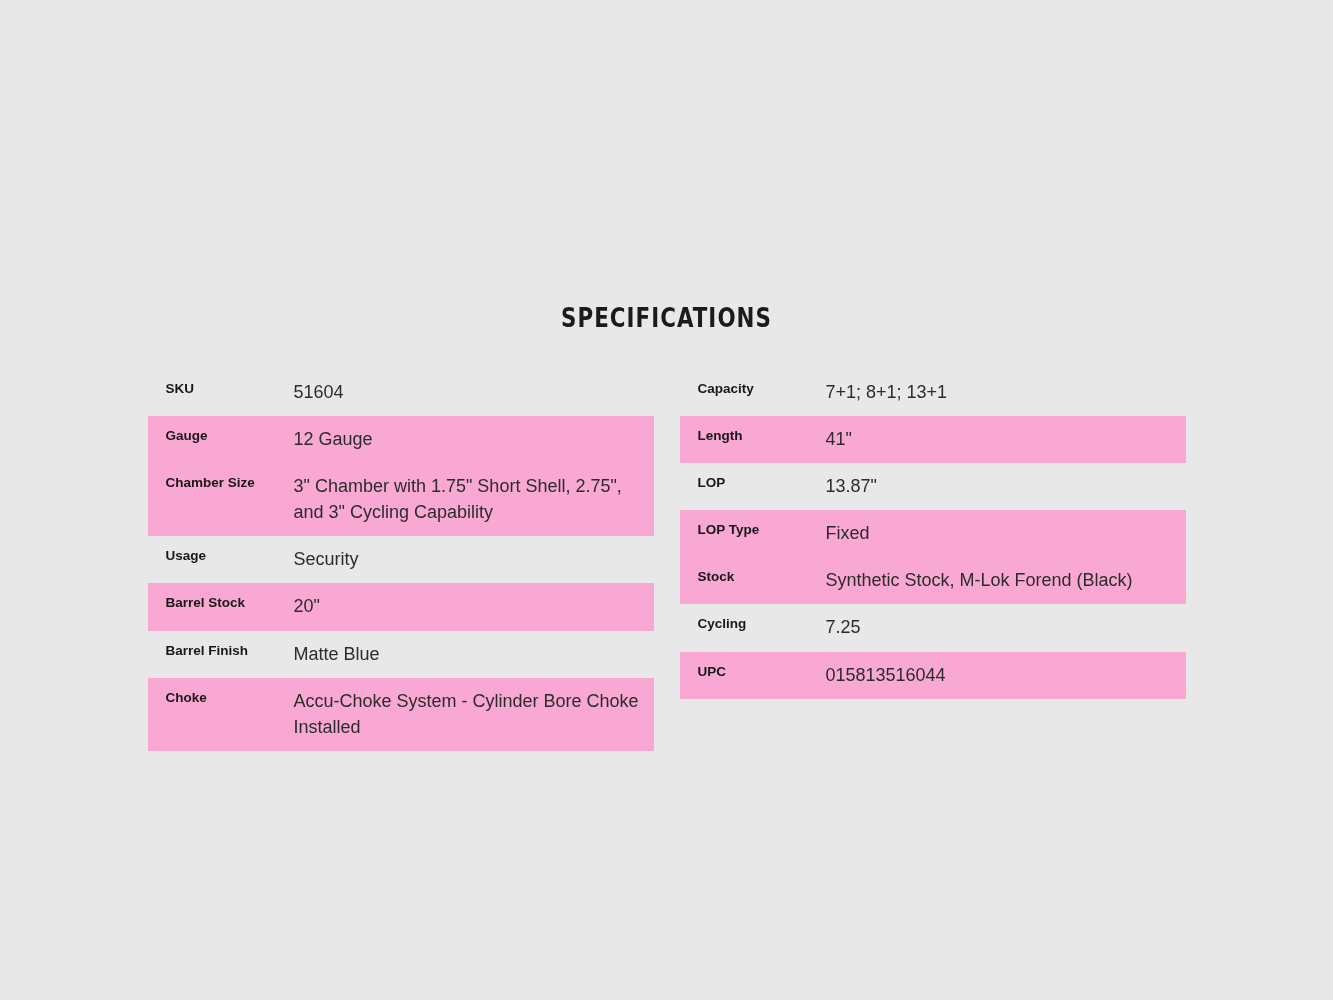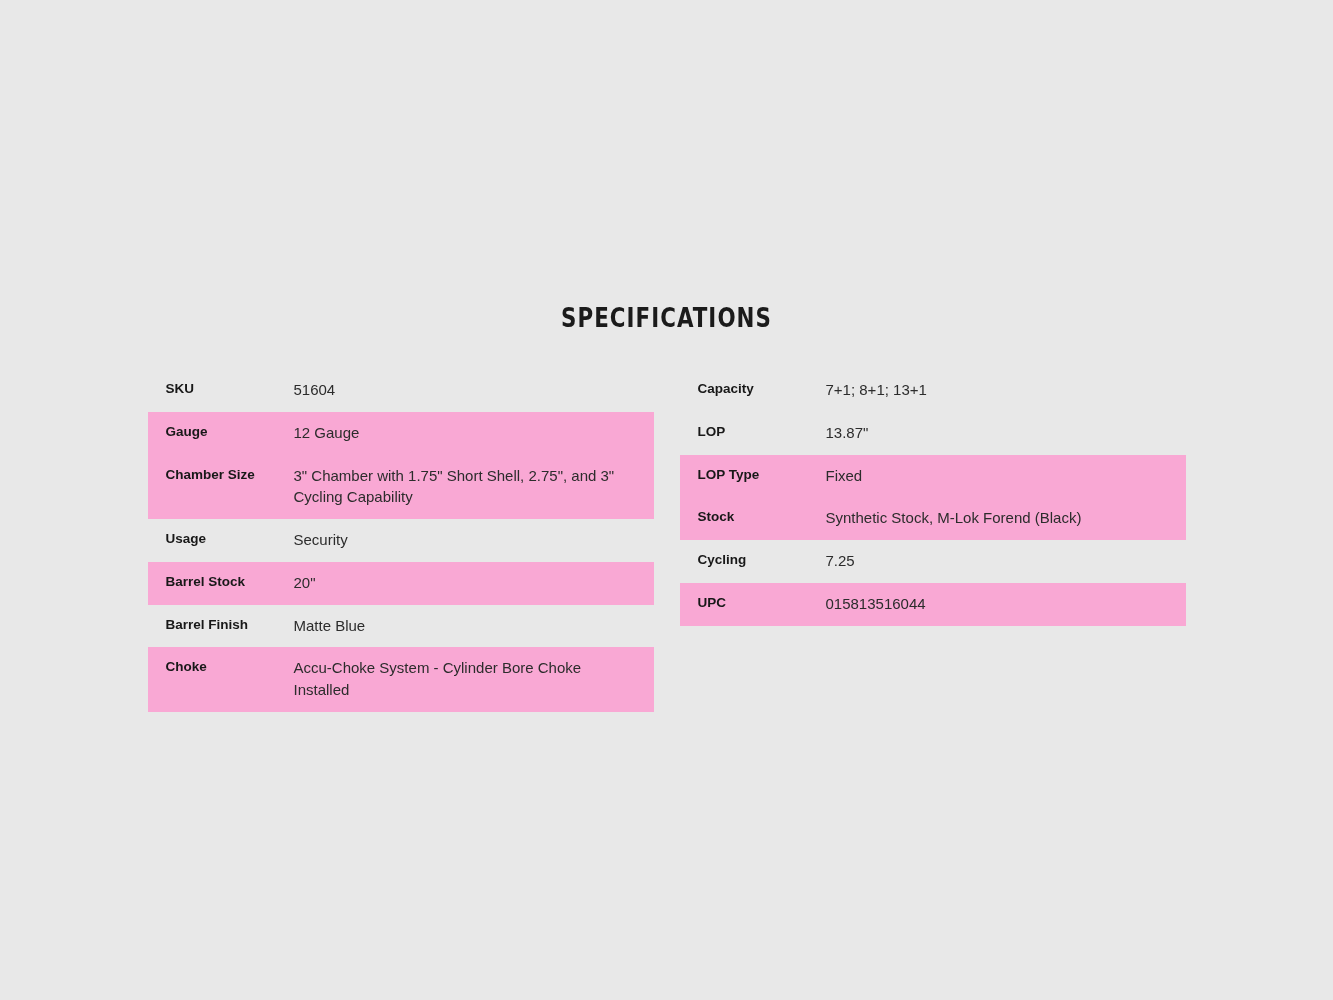--- a/index.html
+++ b/index.html
@@ -71,21 +71,21 @@
   .spec-label {
     flex: 0 0 112px;
     font-size: 13.5px;
     font-weight: 700;
     line-height: 1.45;
     color: #181818;
   }
 
   .spec-value {
     flex: 1 1 auto;
-    font-size: 15px;
+    font-size: 18px;
     font-weight: 400;
     line-height: 1.45;
     color: #2c2c2c;
     padding-left: 16px;
   }
 
   .col-right .spec-label {
     flex: 0 0 114px;
   }
   .col-right .spec-value {
@@ -127,20 +127,24 @@
           <div class="spec-row shaded">
             <div class="spec-label">Choke</div>
             <div class="spec-value">Accu-Choke System - Cylinder Bore Choke Installed</div>
           </div>
         </div>
       <div class="specs-col col-right">
           <div class="spec-row plain">
             <div class="spec-label">Capacity</div>
             <div class="spec-value">7+1; 8+1; 13+1</div>
           </div>
+          <div class="spec-row shaded">
+            <div class="spec-label">Length</div>
+            <div class="spec-value">41"</div>
+          </div>
           <div class="spec-row plain">
             <div class="spec-label">LOP</div>
             <div class="spec-value">13.87"</div>
           </div>
           <div class="spec-row shaded">
             <div class="spec-label">LOP Type</div>
             <div class="spec-value">Fixed</div>
           </div>
           <div class="spec-row shaded">
             <div class="spec-label">Stock</div>

